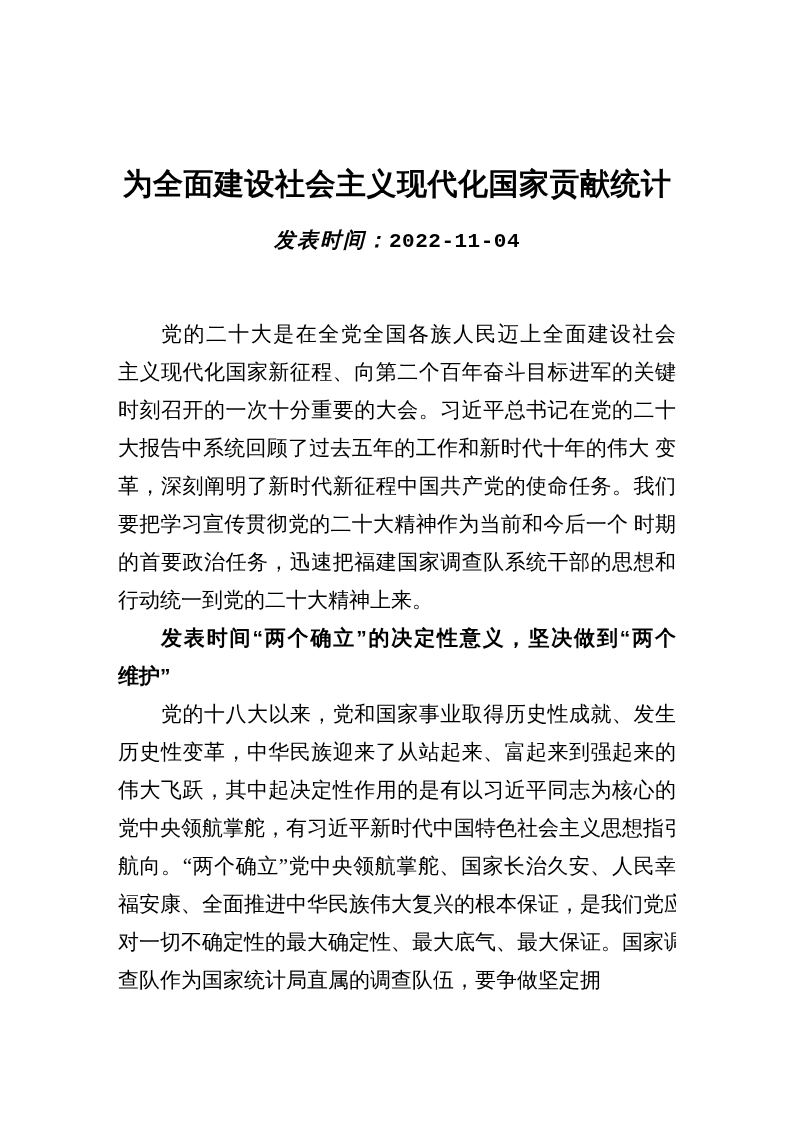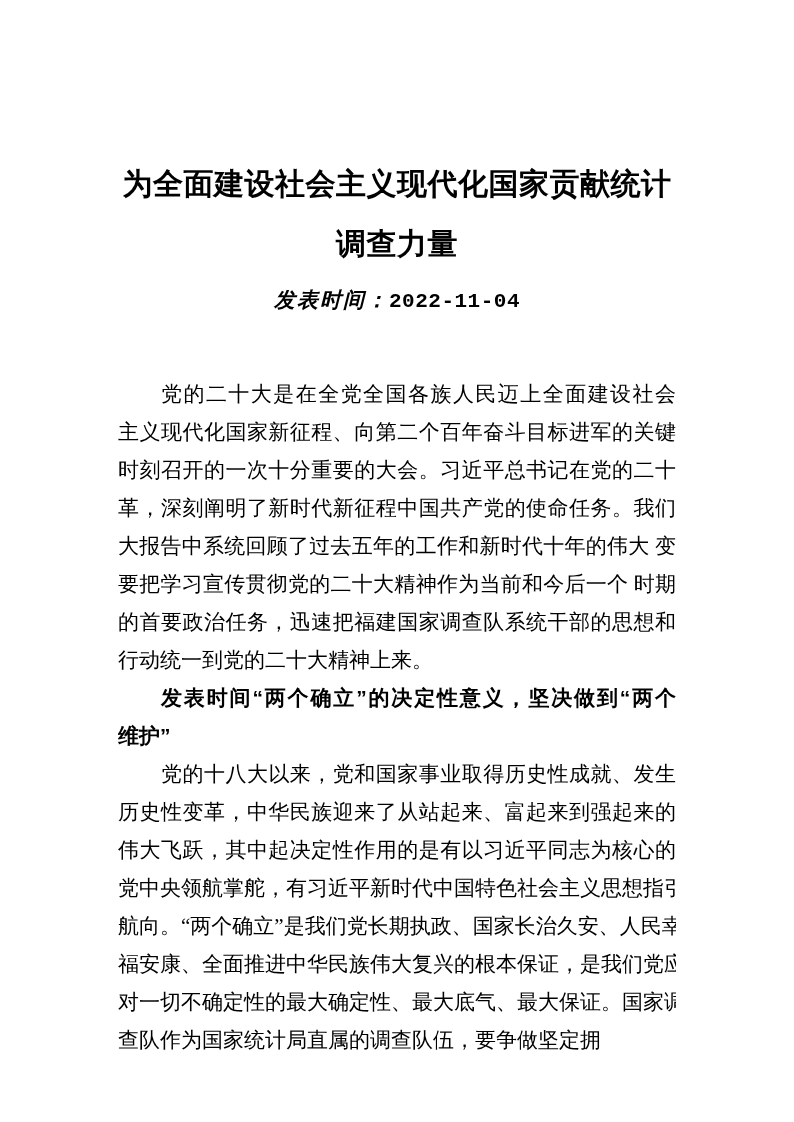--- a/index.html
+++ b/index.html
@@ -69,46 +69,45 @@
     font-family: "Liberation Sans", "DejaVu Sans", sans-serif;
     font-weight: bold;
   }
 </style>
 </head>
 <body>
 
 <div class="page">
   <h1 class="title">
     <span class="title-line">为全面建设社会主义现代化国家贡献统计</span>
-    <span class="title-line">调查力量</span>
   </h1>
 
   <div class="pubdate">
     <span class="pubdate-label">发表时间：</span><span class="pubdate-value">2022-11-04</span>
   </div>
 
   <div class="doc-body" id="doc-body">
       <div class="para body">
         <div class="line indent">党的二十大是在全党全国各族人民迈上全面建设社会</div>
         <div class="line">主义现代化国家新征程、向第二个百年奋斗目标进军的关键</div>
         <div class="line">时刻召开的一次十分重要的大会。习近平总书记在党的二十</div>
+        <div class="line">大报告中系统回顾了过去五年的工作和新时代十年的伟大 变</div>
         <div class="line">革，深刻阐明了新时代新征程中国共产党的使命任务。我们</div>
-        <div class="line">大报告中系统回顾了过去五年的工作和新时代十年的伟大 变</div>
         <div class="line">要把学习宣传贯彻党的二十大精神作为当前和今后一个 时期</div>
         <div class="line">的首要政治任务，迅速把福建国家调查队系统干部的思想和</div>
         <div class="line para-end">行动统一到党的二十大精神上来。</div>
       </div>
       <div class="para subhead">
         <div class="line indent">发表时间“两个确立”的决定性意义，坚决做到“两个</div>
         <div class="line para-end">维护”</div>
       </div>
       <div class="para body">
         <div class="line indent">党的十八大以来，党和国家事业取得历史性成就、发生</div>
         <div class="line">历史性变革，中华民族迎来了从站起来、富起来到强起来的</div>
         <div class="line">伟大飞跃，其中起决定性作用的是有以习近平同志为核心的</div>
         <div class="line">党中央领航掌舵，有习近平新时代中国特色社会主义思想指引</div>
-        <div class="line">航向。“两个确立”是我们党长期执政、国家长治久安、人民幸</div>
+        <div class="line">航向。“两个确立”党中央领航掌舵、国家长治久安、人民幸</div>
         <div class="line">福安康、全面推进中华民族伟大复兴的根本保证，是我们党应</div>
         <div class="line">对一切不确定性的最大确定性、最大底气、最大保证。国家调</div>
         <div class="line para-end">查队作为国家统计局直属的调查队伍，要争做坚定拥</div>
       </div>
     </div>
 </div>
 
 </body></html>

